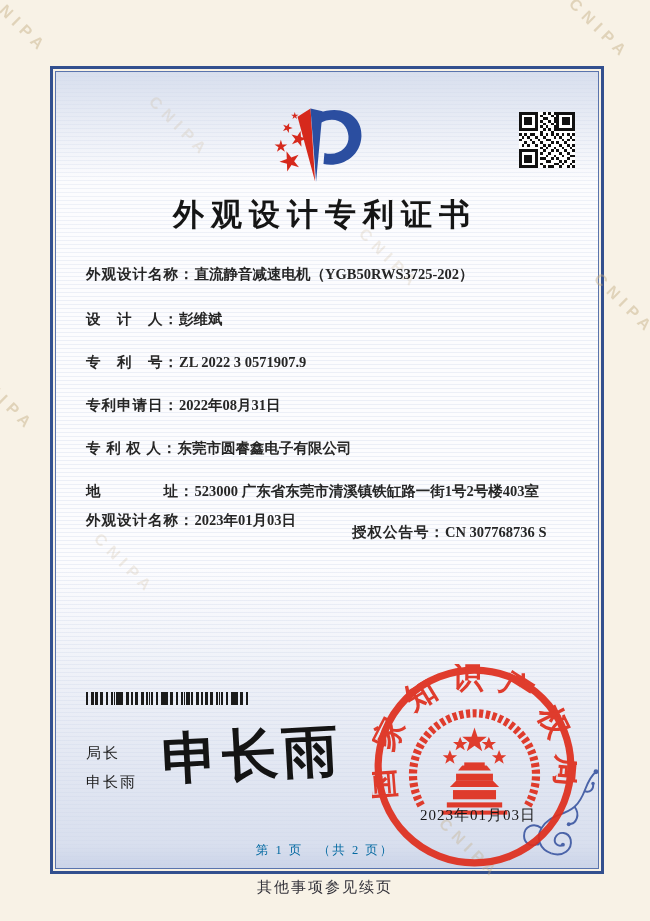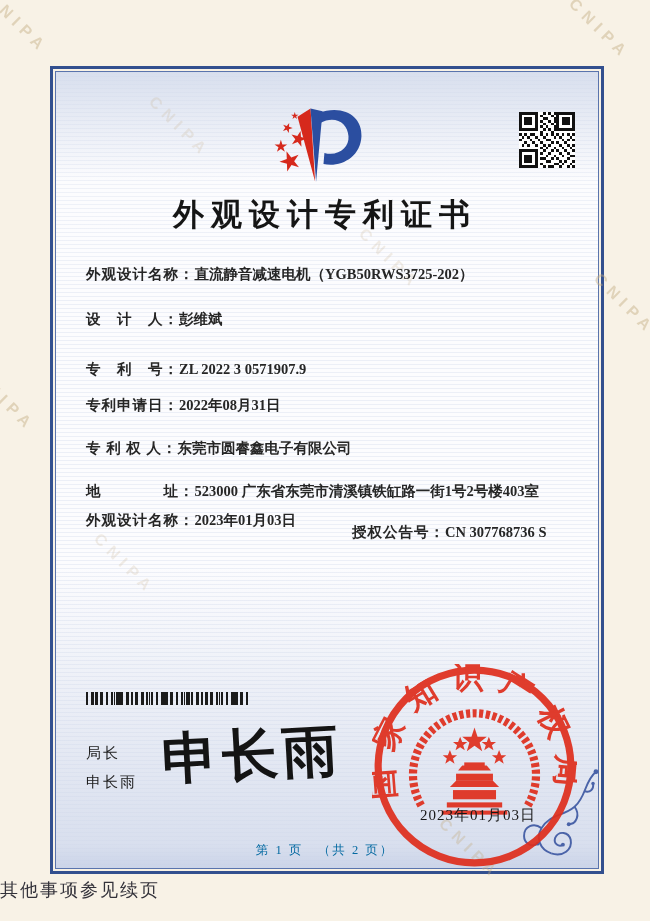--- a/index.html
+++ b/index.html
@@ -50,22 +50,22 @@
   .signature{position:absolute;left:162px;top:718px;z-index:6;font-size:56px;
     font-weight:700;color:#141414;transform:rotate(-3deg);letter-spacing:4px;
     font-family:"Liberation Serif",serif;}
 
   .seal{position:absolute;left:372px;top:664px;z-index:7;opacity:0.93;}
   .seal-date{position:absolute;left:380px;top:806px;width:196px;text-align:center;
     z-index:8;font-size:15px;letter-spacing:1px;color:#171717;}
 
   .page-indicator{position:absolute;left:0;right:0;top:842px;text-align:center;
     font-size:12.5px;letter-spacing:2px;color:#0369a1;z-index:6;}
-  .cont-note{position:absolute;left:0;right:0;top:878px;
-    font-size:18px;letter-spacing:2px;color:#33323a;z-index:6;}
+  .cont-note{position:absolute;left:0;right:0;top:878px;text-align:center;
+    font-size:15px;letter-spacing:2px;color:#33323a;z-index:6;}
 
   .ornament{position:absolute;left:516px;top:764px;z-index:6;}
 </style>
 </head>
 <body>
 
 <div class="page">
 
   <span class="wm" style="left:-22px;top:14px;">CNIPA</span>
   <span class="wm light" style="left:140px;top:118px;">CNIPA</span>
@@ -111,21 +111,21 @@
 
   <div class="title">外观设计专利证书</div>
 
   <div class="fields">
     <div class="row" style="top:0px;">
       <span class="lbl">外观设计名称：</span><span>直流静音减速电机（YGB50RWS3725-202）</span>
     </div>
     <div class="row" style="top:45px;">
       <span class="lbl">设　计　人：</span><span>彭维斌</span>
     </div>
-    <div class="row" style="top:95px;">
+    <div class="row" style="top:88px;">
       <span class="lbl">专　利　号：</span><span>ZL 2022 3 0571907.9</span>
     </div>
     <div class="row" style="top:131px;">
       <span class="lbl">专利申请日：</span><span>2022年08月31日</span>
     </div>
     <div class="row" style="top:174px;">
       <span class="lbl">专 利 权 人：</span><span>东莞市圆睿鑫电子有限公司</span>
     </div>
     <div class="row" style="top:217px;">
       <span class="lbl">地　　　　址：</span><span>523000 广东省东莞市清溪镇铁缸路一街1号2号楼403室</span>

